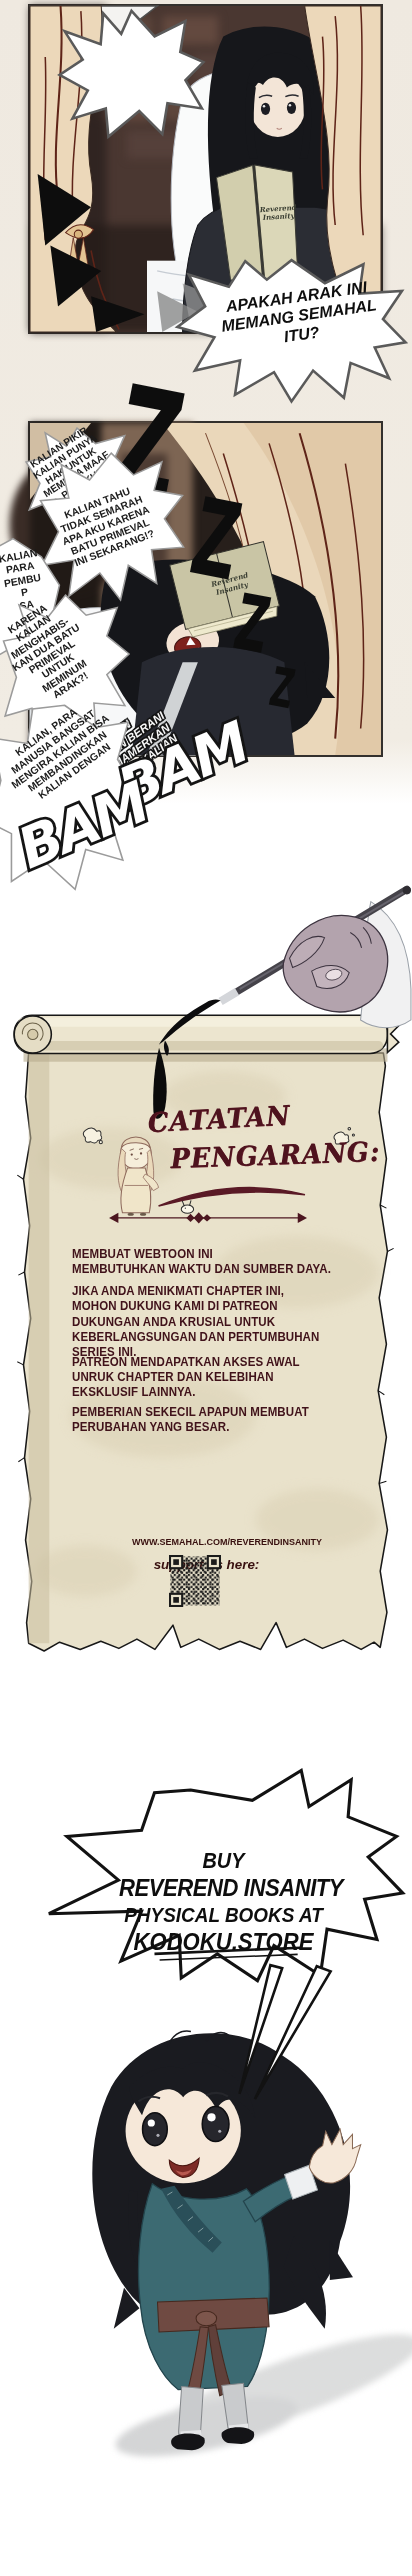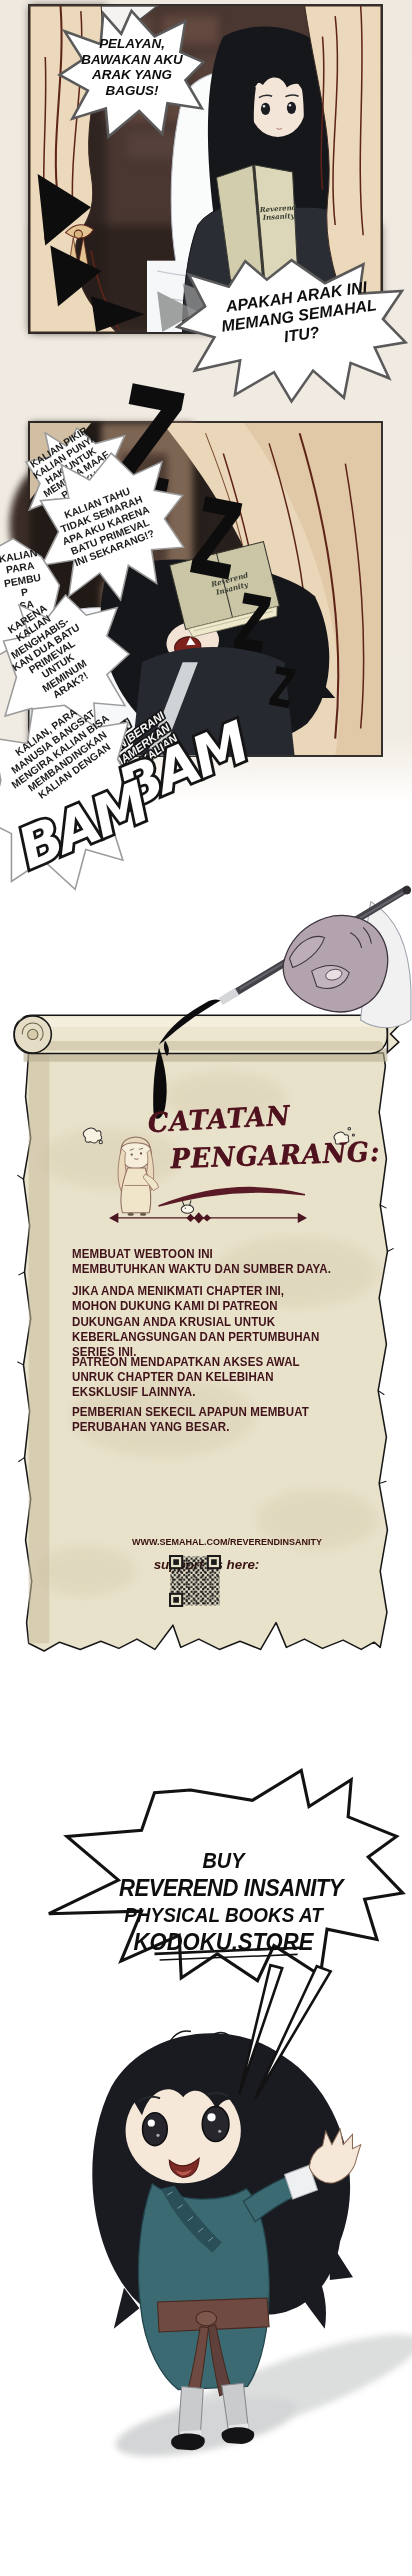--- a/index.html
+++ b/index.html
@@ -125,26 +125,20 @@
   <div class="abs booktitle" style="left:257px;top:205px;width:43px;font-size:7px;line-height:8.2px;transform:rotate(-4deg);">
     <div>Reverend</div>
     <div>Insanity</div>
   </div>
 
   <div class="abs" style="left:57px;top:7.7px;z-index:3;">
     <svg width="149" height="134" viewBox="0 0 290 260">
       <polygon points="145,5 190,55 250,25 240,85 285,105 250,140 282,195 215,185 205,245 160,200 100,250 95,195 30,215 60,160 5,130 50,100 15,45 85,70 90,10 125,50" fill="#ffffff" stroke="#5a5a5a" stroke-width="5" stroke-linejoin="miter"></polygon>
     </svg>
   </div>
-  <div class="abs btxt" style="left:70px;top:36px;width:124px;font-size:13.4px;line-height:15.5px;">
-    <div>PELAYAN,</div>
-    <div>BAWAKAN AKU</div>
-    <div>ARAK YANG</div>
-    <div>BAGUS!</div>
-  </div>
 
   <div class="abs" style="left:173px;top:255px;z-index:3;">
     <svg width="237" height="149" viewBox="0 0 460 290">
       <polygon points="230,10 295,55 370,18 362,75 445,70 408,125 452,170 392,180 420,240 345,210 332,278 272,225 230,285 196,228 120,272 130,205 42,225 80,160 8,140 62,100 30,38 108,62 140,12 182,48" fill="#ffffff" stroke="#5a5a5a" stroke-width="5" stroke-linejoin="miter"></polygon>
     </svg>
   </div>
   <div class="abs btxt" style="left:219px;top:287px;width:160px;font-size:16px;line-height:19px;transform:rotate(-8deg);">
     <div>APAKAH ARAK INI</div>
     <div>MEMANG SEMAHAL</div>
     <div>ITU?</div>

